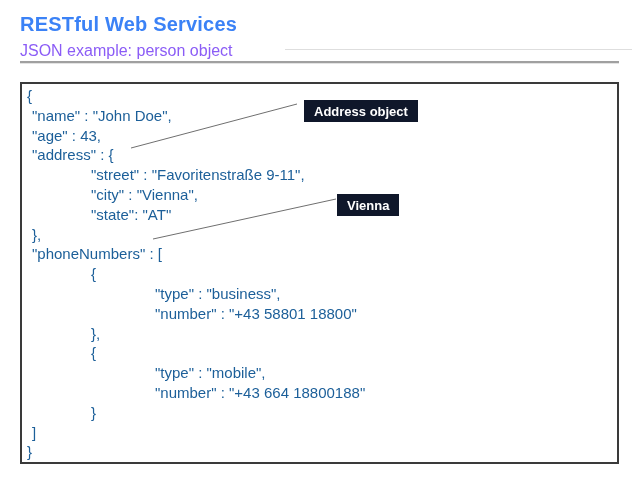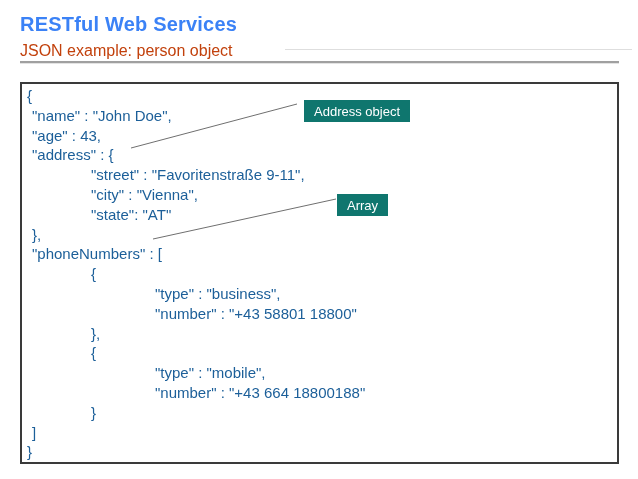--- a/index.html
+++ b/index.html
@@ -12,21 +12,21 @@
   }
   .title {
     position: absolute; left: 20px; top: 13px;
     font-size: 20px; font-weight: bold;
     color: #3b82f6;
     letter-spacing: 0.2px;
   }
   .subtitle {
     position: absolute; left: 20px; top: 42px;
     font-size: 16px;
-    color: #c2410c;
+    color: #8b5cf6;
   }
   .subtitle-rule {
     position: absolute; left: 285px; top: 49px;
     width: 347px; height: 1px;
     background: #dedede;
   }
   .header-rule {
     position: absolute; left: 20px; top: 61px;
     width: 599px; height: 2px;
     background: #a0a0a0;
@@ -52,23 +52,23 @@
   .i1 { padding-left: 10px; }
   .i2 { padding-left: 69px; }
   .i3 { padding-left: 133px; }
   .connectors {
     position: absolute; left: 0; top: 0;
     width: 638px; height: 479px;
     pointer-events: none;
   }
   .callout {
     position: absolute;
-    background: #0f766e;
+    background: #0f172a;
     color: #ffffff;
-    font-size: 13px; font-weight: normal;
+    font-size: 13px; font-weight: bold;
     padding: 4px 10px 3px 10px;
     white-space: nowrap;
   }
   .callout-address { left: 304px; top: 100px; }
   .callout-array   { left: 337px; top: 194px; }
 </style>
 </head>
 <body>
 
 <div class="slide">
@@ -107,16 +107,16 @@
   <svg class="connectors" viewBox="0 0 638 479" xmlns="http://www.w3.org/2000/svg">
     <line x1="131" y1="148" x2="297" y2="104" stroke="#6f6f6f" stroke-width="1"></line>
     <line x1="153" y1="239" x2="336" y2="199" stroke="#6f6f6f" stroke-width="1"></line>
   </svg>
 
   <div class="callout callout-address">
     <span>Address object</span>
   </div>
 
   <div class="callout callout-array">
-    <span>Array</span>
+    <span>Vienna</span>
   </div>
 
 </div>
 
 </body></html>

